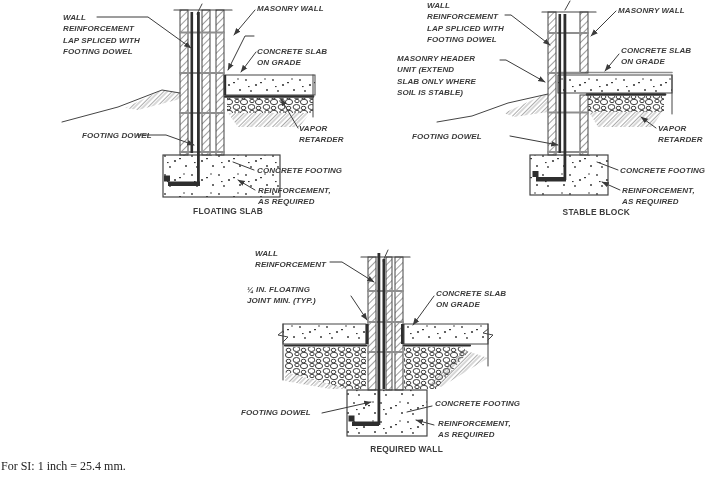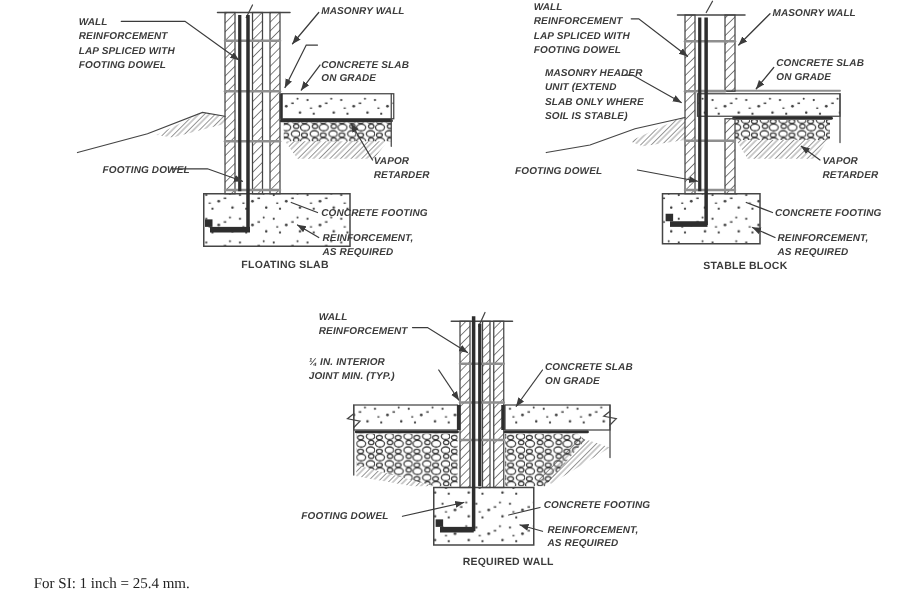--- a/index.html
+++ b/index.html
@@ -12,21 +12,20 @@
     position:absolute; font-size:8px; line-height:11.3px; font-weight:bold;
     letter-spacing:0.1px; white-space:pre-line; color:#3b3b3b;font-style:italic;
   }
   .dtitle {
     position:absolute; font-size:8.4px; font-weight:bold; letter-spacing:0.2px;
     color:#3b3b3b; text-align:right; width:110px;
   }
   .footnote {
     position:absolute; font-family:"Liberation Serif", serif; font-size:12px;
     color:#222222;
-    padding-left:26px;
   }
   svg.draw { position:absolute; left:0; top:0; }
 </style>
 </head>
 <body>
 
 <div class="canvas">
 
 <svg class="draw" width="723" height="481" viewBox="0 0 723 481">
   <defs>
@@ -194,35 +193,35 @@
 AS REQUIRED</div>
 <div class="dtitle" style="left:153px; top:206px;">FLOATING SLAB</div>
 
 <div class="lbl" style="left:427px; top:0px;">WALL
 REINFORCEMENT
 LAP SPLICED WITH
 FOOTING DOWEL</div>
 <div class="lbl" style="left:618px; top:5px;">MASONRY WALL</div>
 <div class="lbl" style="left:621px; top:45px;">CONCRETE SLAB
 ON GRADE</div>
-<div class="lbl" style="left:436px; top:53px;">MASONRY HEADER
+<div class="lbl" style="left:397px; top:53px;">MASONRY HEADER
 UNIT (EXTEND
 SLAB ONLY WHERE
 SOIL IS STABLE)</div>
 <div class="lbl" style="left:412px; top:131px;">FOOTING DOWEL</div>
 <div class="lbl" style="left:658px; top:123px;">VAPOR
 RETARDER</div>
 <div class="lbl" style="left:620px; top:165px;">CONCRETE FOOTING</div>
 <div class="lbl" style="left:622px; top:185px;">REINFORCEMENT,
 AS REQUIRED</div>
 <div class="dtitle" style="left:520px; top:207px;">STABLE BLOCK</div>
 
 <div class="lbl" style="left:255px; top:248px;">WALL
 REINFORCEMENT</div>
-<div class="lbl" style="left:247px; top:284px;">¼ IN. INTERIOR
+<div class="lbl" style="left:247px; top:284px;">¼ IN. FLOATING
 JOINT MIN. (TYP.)</div>
 <div class="lbl" style="left:436px; top:288px;">CONCRETE SLAB
 ON GRADE</div>
 <div class="lbl" style="left:241px; top:407px;">FOOTING DOWEL</div>
 <div class="lbl" style="left:435px; top:398px;">CONCRETE FOOTING</div>
 <div class="lbl" style="left:438px; top:418px;">REINFORCEMENT,
 AS REQUIRED</div>
 <div class="dtitle" style="left:333px; top:444px;">REQUIRED WALL</div>
 
 <div class="footnote" style="left:1px; top:459px;">For SI:  1 inch = 25.4 mm.</div>

